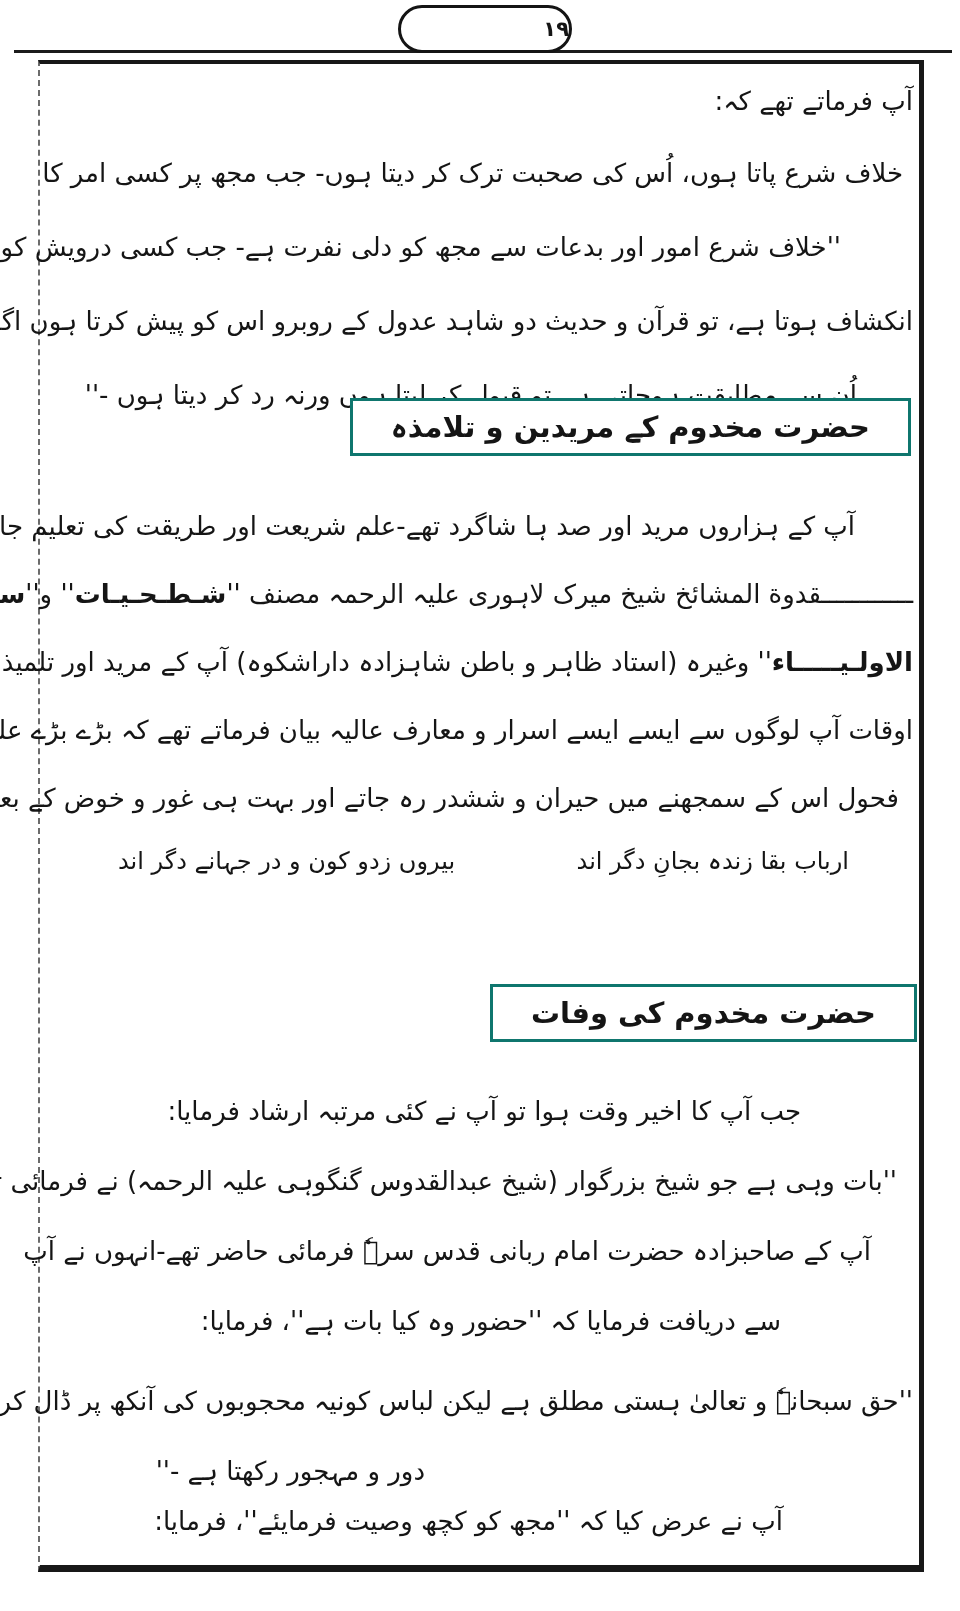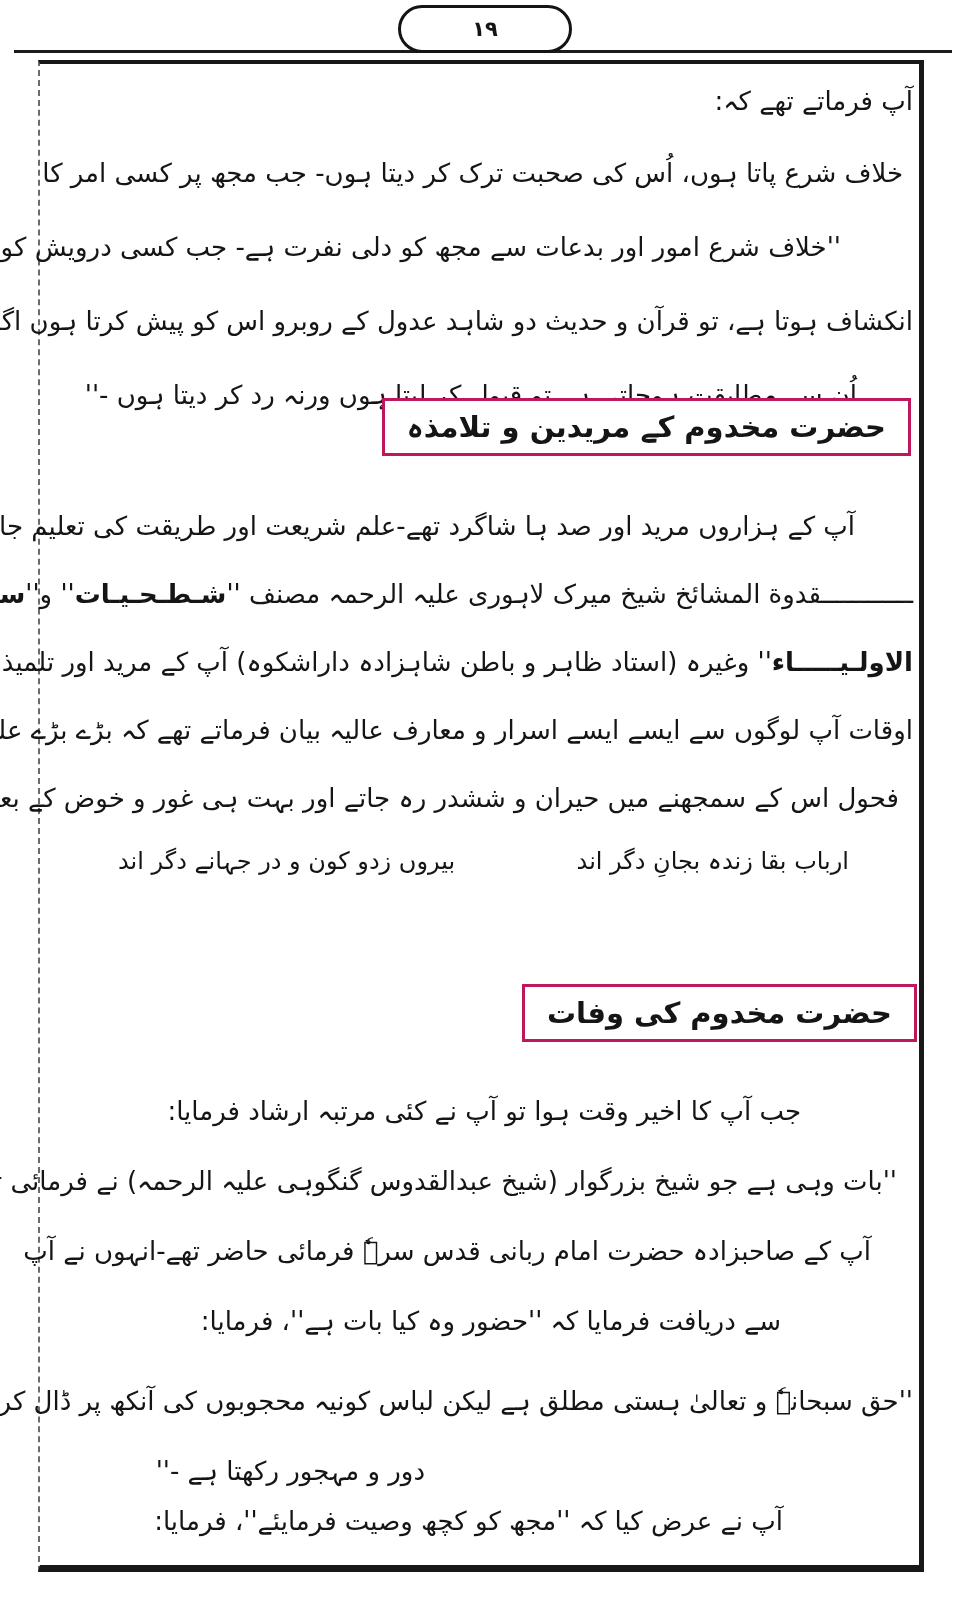--- a/index.html
+++ b/index.html
@@ -4,21 +4,21 @@
 <style>
   html,body{margin:0;padding:0;}
   body{
     width:960px;height:1611px;position:relative;background:#ffffff;
     font-family:"DejaVu Sans",sans-serif;color:#151515;overflow:hidden;
   }
   
   .page-num{
     position:absolute;top:5px;left:398px;width:168px;height:42px;
     border:3px solid #141414;border-radius:26px;background:#fff;z-index:3;
-    display:flex;align-items:center;justify-content:center;
+    display:flex;align-items:center;justify-content:flex-start;
     font-size:21px;font-weight:bold;letter-spacing:2px;
   }
   .top-rule{
     position:absolute;top:50px;left:14px;right:8px;height:0;
     border-top:3px solid #1b1b1b;z-index:1;
   }
   
   .frame{
     position:absolute;left:38px;top:60px;width:886px;height:1512px;
     box-sizing:border-box;background:#fff;direction:rtl;
@@ -27,22 +27,22 @@
     border-bottom:7px solid #181818;
     border-left:2px dashed #6b6b6b;
     z-index:2;
   }
   .blk{position:absolute;right:6px;left:6px;text-align:right;}
   .ln{white-space:nowrap;font-size:26px;line-height:74px;}
   .para .ln{line-height:68px;}
   .p2 .ln{line-height:70px;}
   .q2 .ln{line-height:70px;}
   .headbox{
-    position:absolute;display:inline-block;border:3px solid #be185d;
-    font-size:29px;font-weight:bold;padding:9px 22px;white-space:nowrap;
+    position:absolute;display:inline-block;border:3px solid #0f766e;
+    font-size:29px;font-weight:bold;padding:9px 38px;white-space:nowrap;
     background:#fff;
   }
   b.booktitle{font-weight:bold;}
   .couplet-row{
     position:absolute;right:0;left:0;display:flex;justify-content:space-between;
     padding-right:70px;padding-left:78px;font-size:24px;line-height:50px;
   }
   .hemistich{white-space:nowrap;}
 </style>
 </head>

